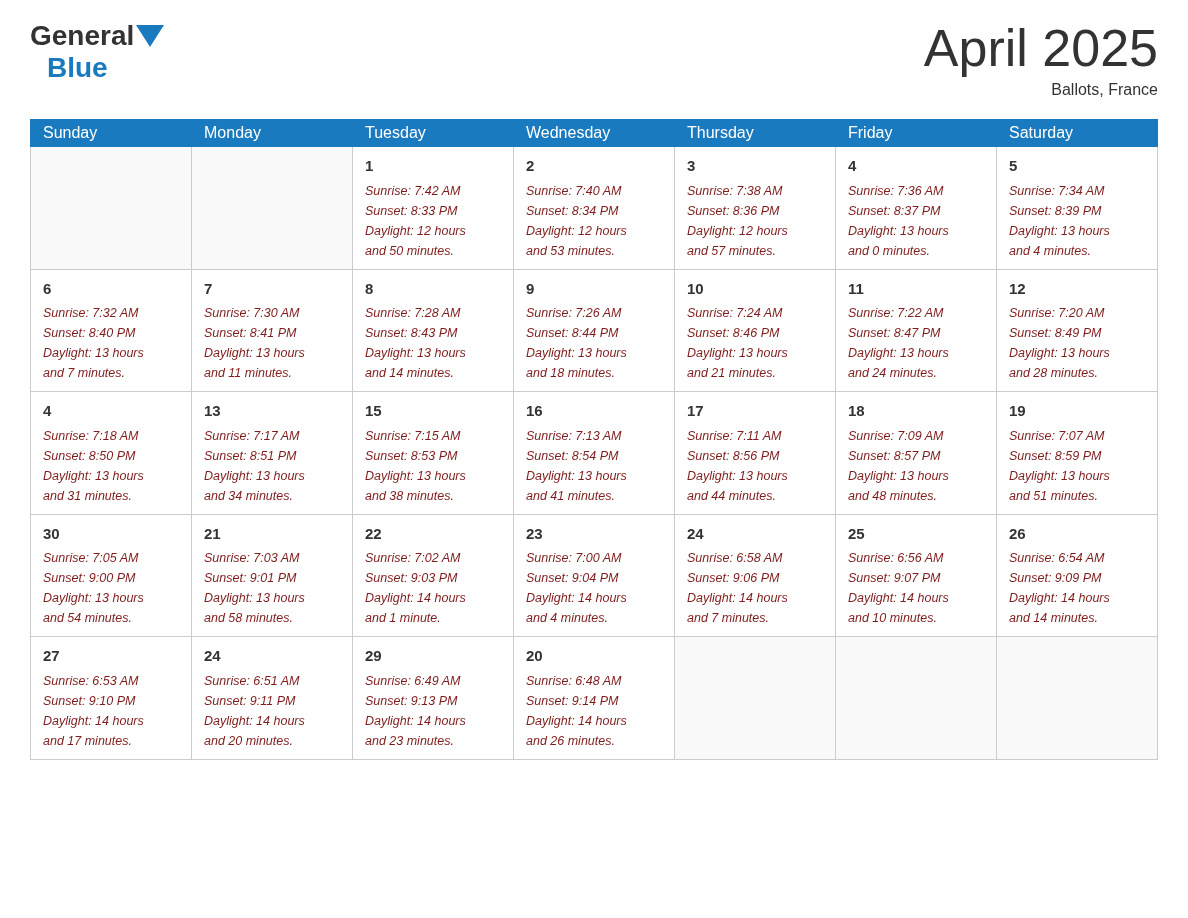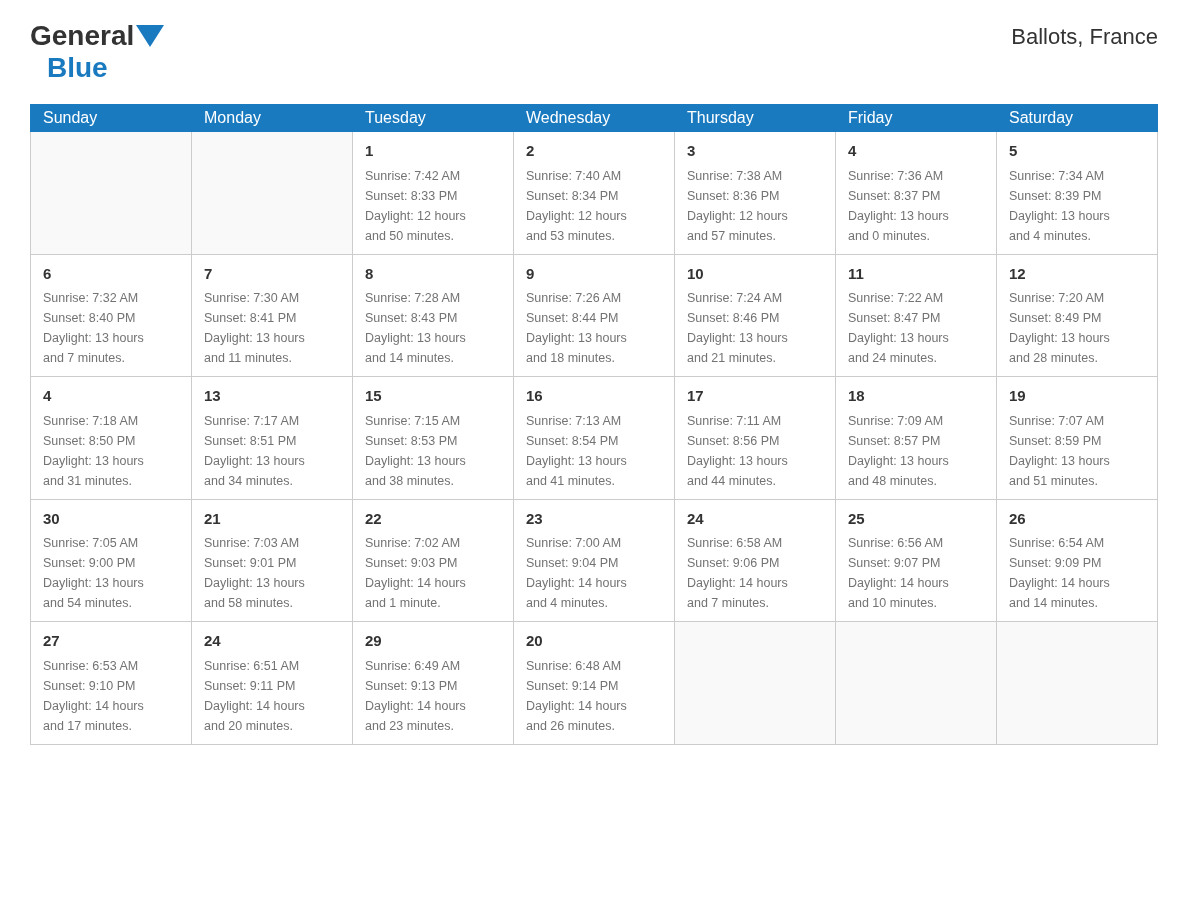--- a/index.html
+++ b/index.html
@@ -48,21 +48,21 @@
     .title-section {
       text-align: right;
     }
     .month-title {
       font-size: 52px;
       font-weight: normal;
       color: #333;
       line-height: 1.1;
     }
     .location {
-      font-size: 22px;
+      font-size: 16px;
       color: #333;
       margin-top: 4px;
     }
     .calendar-table {
       width: 100%;
       border-collapse: collapse;
     }
     .calendar-table th {
       background: #1a7abf;
       color: #fff;
@@ -82,43 +82,45 @@
       line-height: 1.5;
     }
     .day-number {
       font-size: 15px;
       font-weight: bold;
       color: #333;
       display: block;
       margin-bottom: 3px;
     }
     .day-info {
-      color: #737373;
+      color: #7f1d1d;
       font-size: 12.5px;
       line-height: 1.6;
+      font-style: italic;
     }
     .empty-cell {
       background: #f9f9f9;
     }
     tr.week-row td {
       height: 110px;
     }
   </style>
 </head>
 <body>
 
 <div class="header">
   <div class="logo">
     <div class="logo-text">
       <span class="logo-general">General</span>
       <span class="logo-triangle"></span>
     </div>
     <span class="logo-blue">Blue</span>
   </div>
   <div class="title-section">
+    <div class="month-title">April 2025</div>
     <div class="location">Ballots, France</div>
   </div>
 </div>
 
 <table class="calendar-table">
   <thead>
     <tr>
     <th>Sunday</th>
         <th>Monday</th>
         <th>Tuesday</th>

